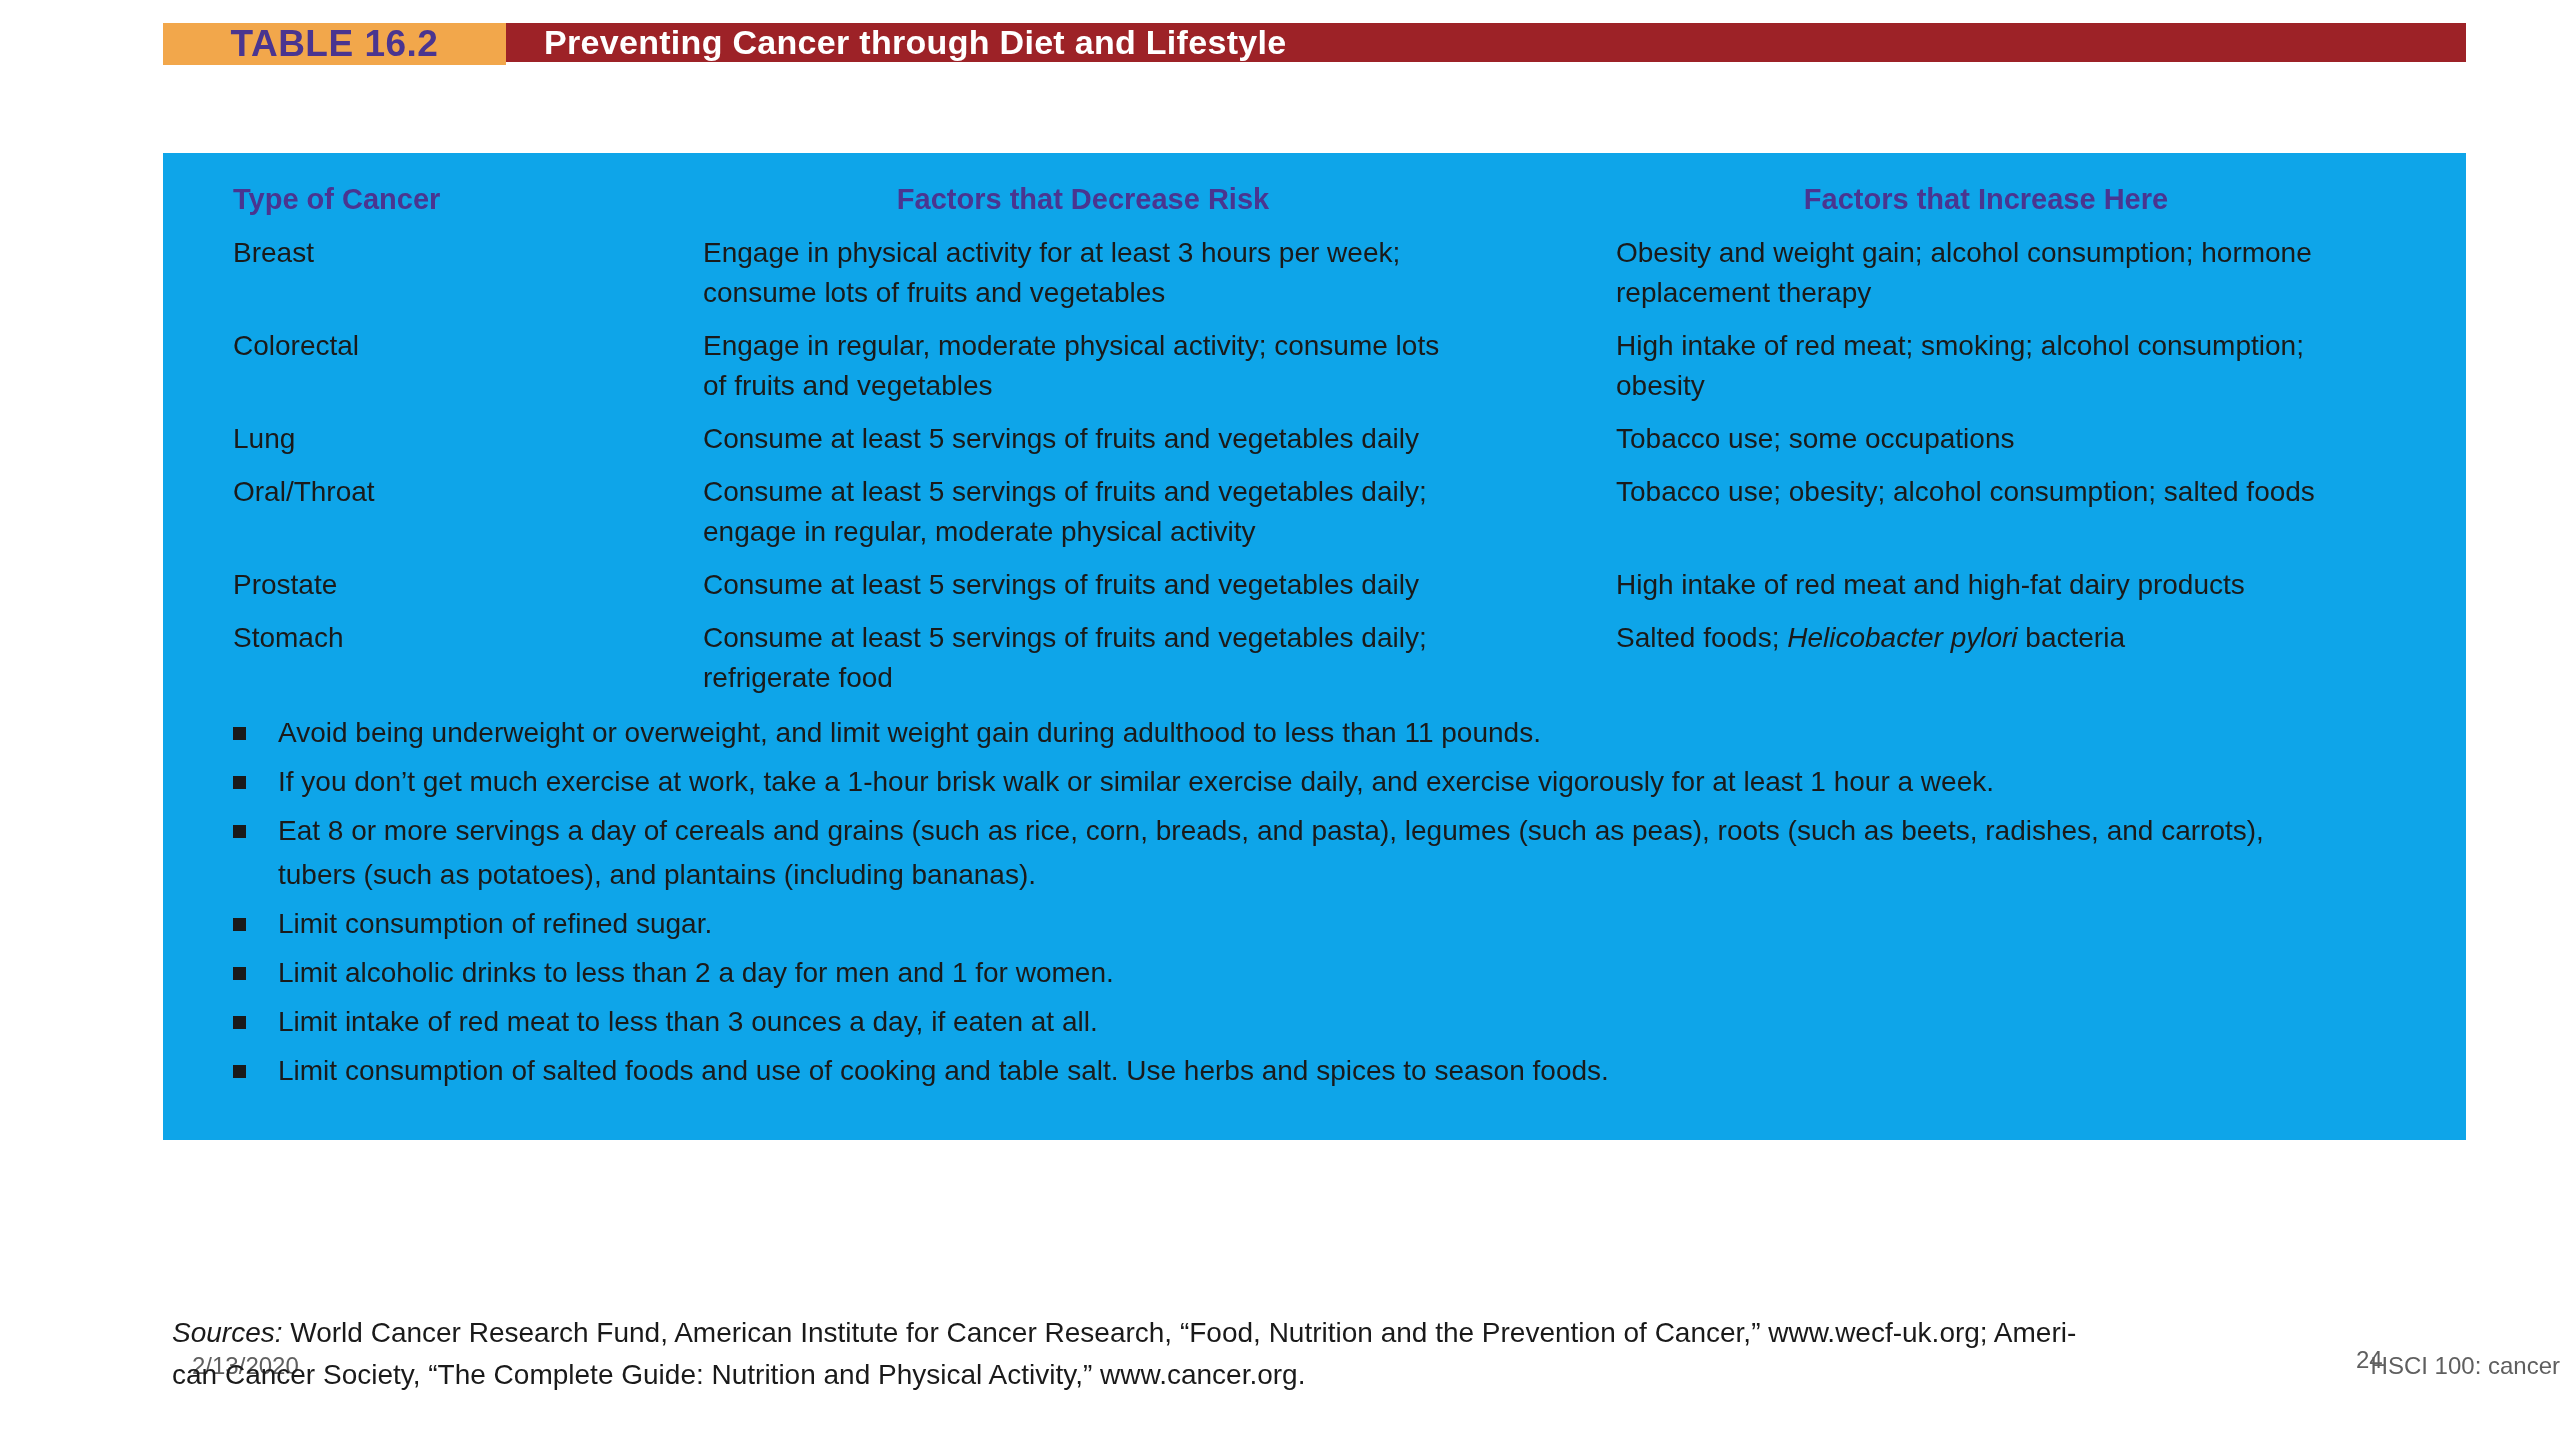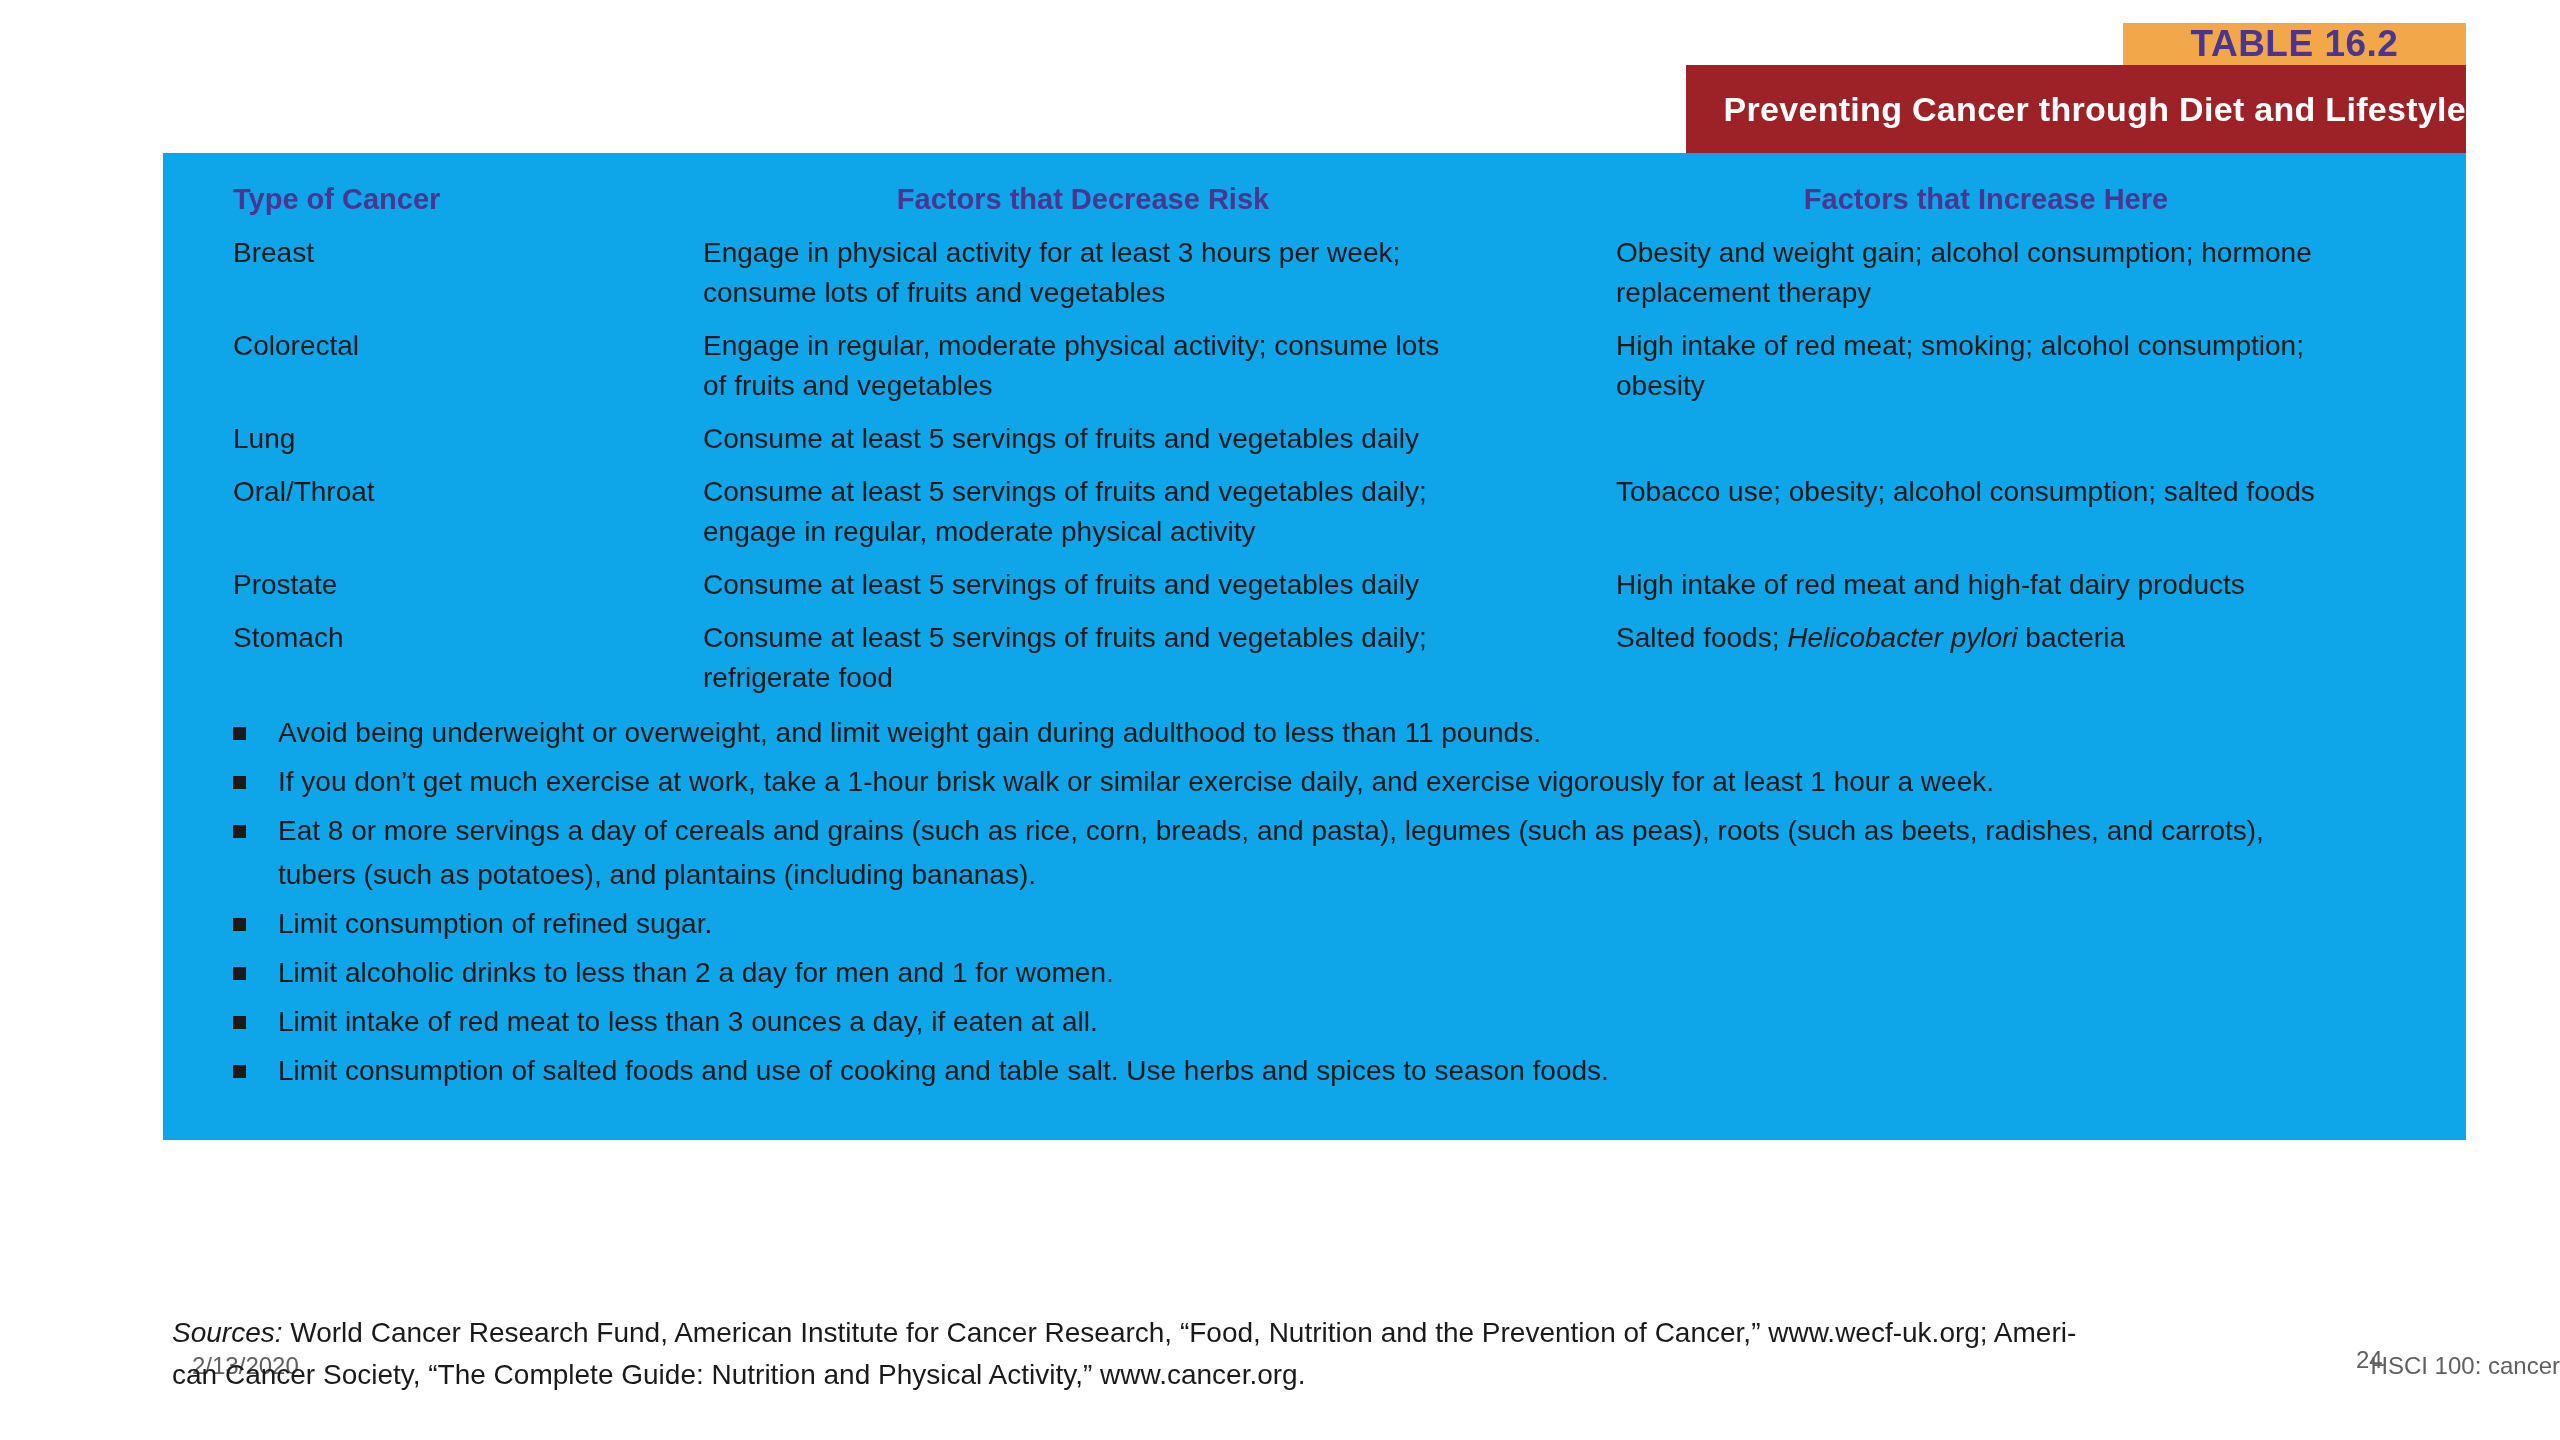--- a/index.html
+++ b/index.html
@@ -17,22 +17,21 @@
   
   .table-card {
     position: absolute;
     left: 163px; top: 23px;
     width: 2303px;
   }
 
   .table-header {
     display: flex;
     height: 130px;
-    align-items: flex-end;
-    flex-direction: column;
+    align-items: flex-start;
   }
   .label-badge {
     width: 343px;
     background: #f2a74b;
     display: flex; align-items: center; justify-content: center;
     font-weight: 700;
     font-size: 37px;
     color: #4a3590;
     letter-spacing: 0.5px;
   }
@@ -149,20 +148,21 @@
 
       <div class="trow">
         <div class="c1">Colorectal</div>
         <div class="c2">Engage in regular, moderate physical activity; consume lots of fruits and vegetables</div>
         <div class="c3">High intake of red meat; smoking; alcohol consumption; obesity</div>
       </div>
 
       <div class="trow">
         <div class="c1">Lung</div>
         <div class="c2">Consume at least 5 servings of fruits and vegetables daily</div>
+        <div class="c3">Tobacco use; some occupations</div>
       </div>
 
       <div class="trow">
         <div class="c1">Oral/Throat</div>
         <div class="c2">Consume at least 5 servings of fruits and vegetables daily; engage in regular, moderate physical activity</div>
         <div class="c3">Tobacco use; obesity; alcohol consumption; salted foods</div>
       </div>
 
       <div class="trow">
         <div class="c1">Prostate</div>

